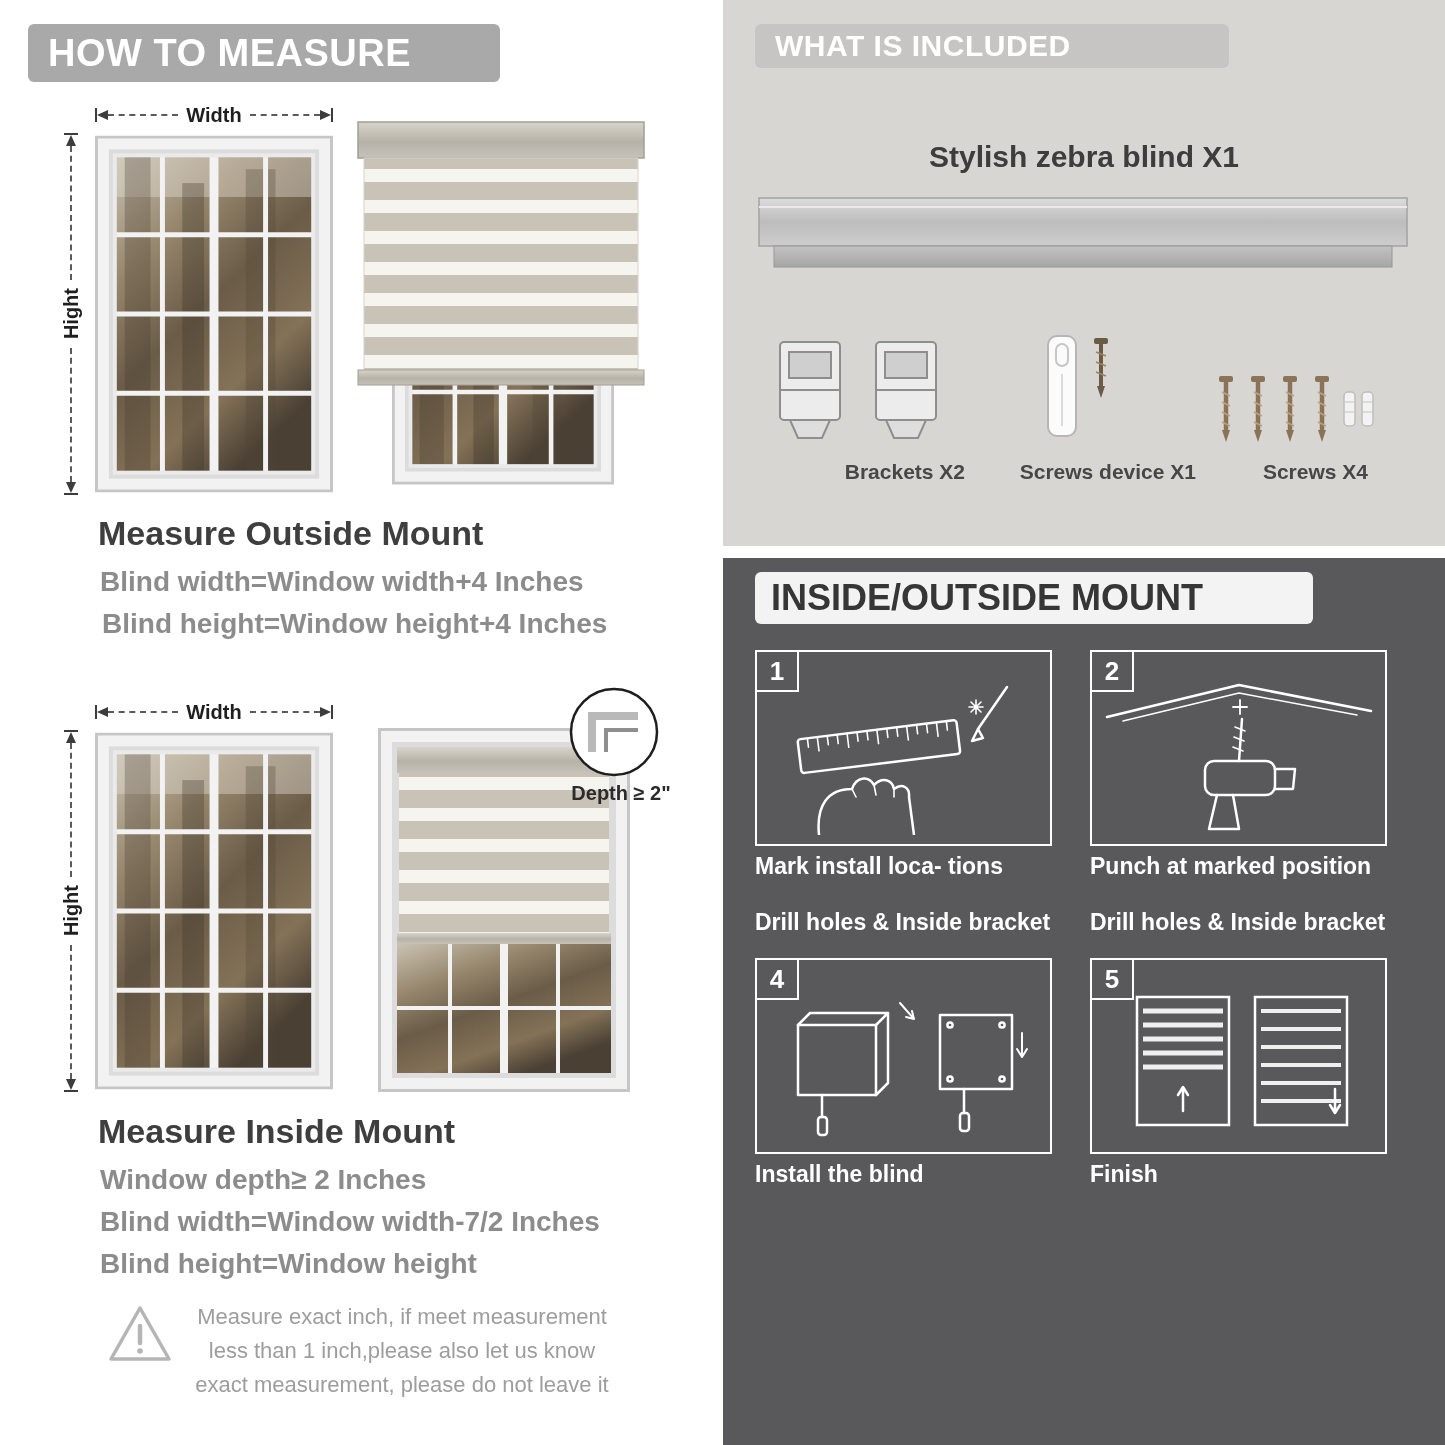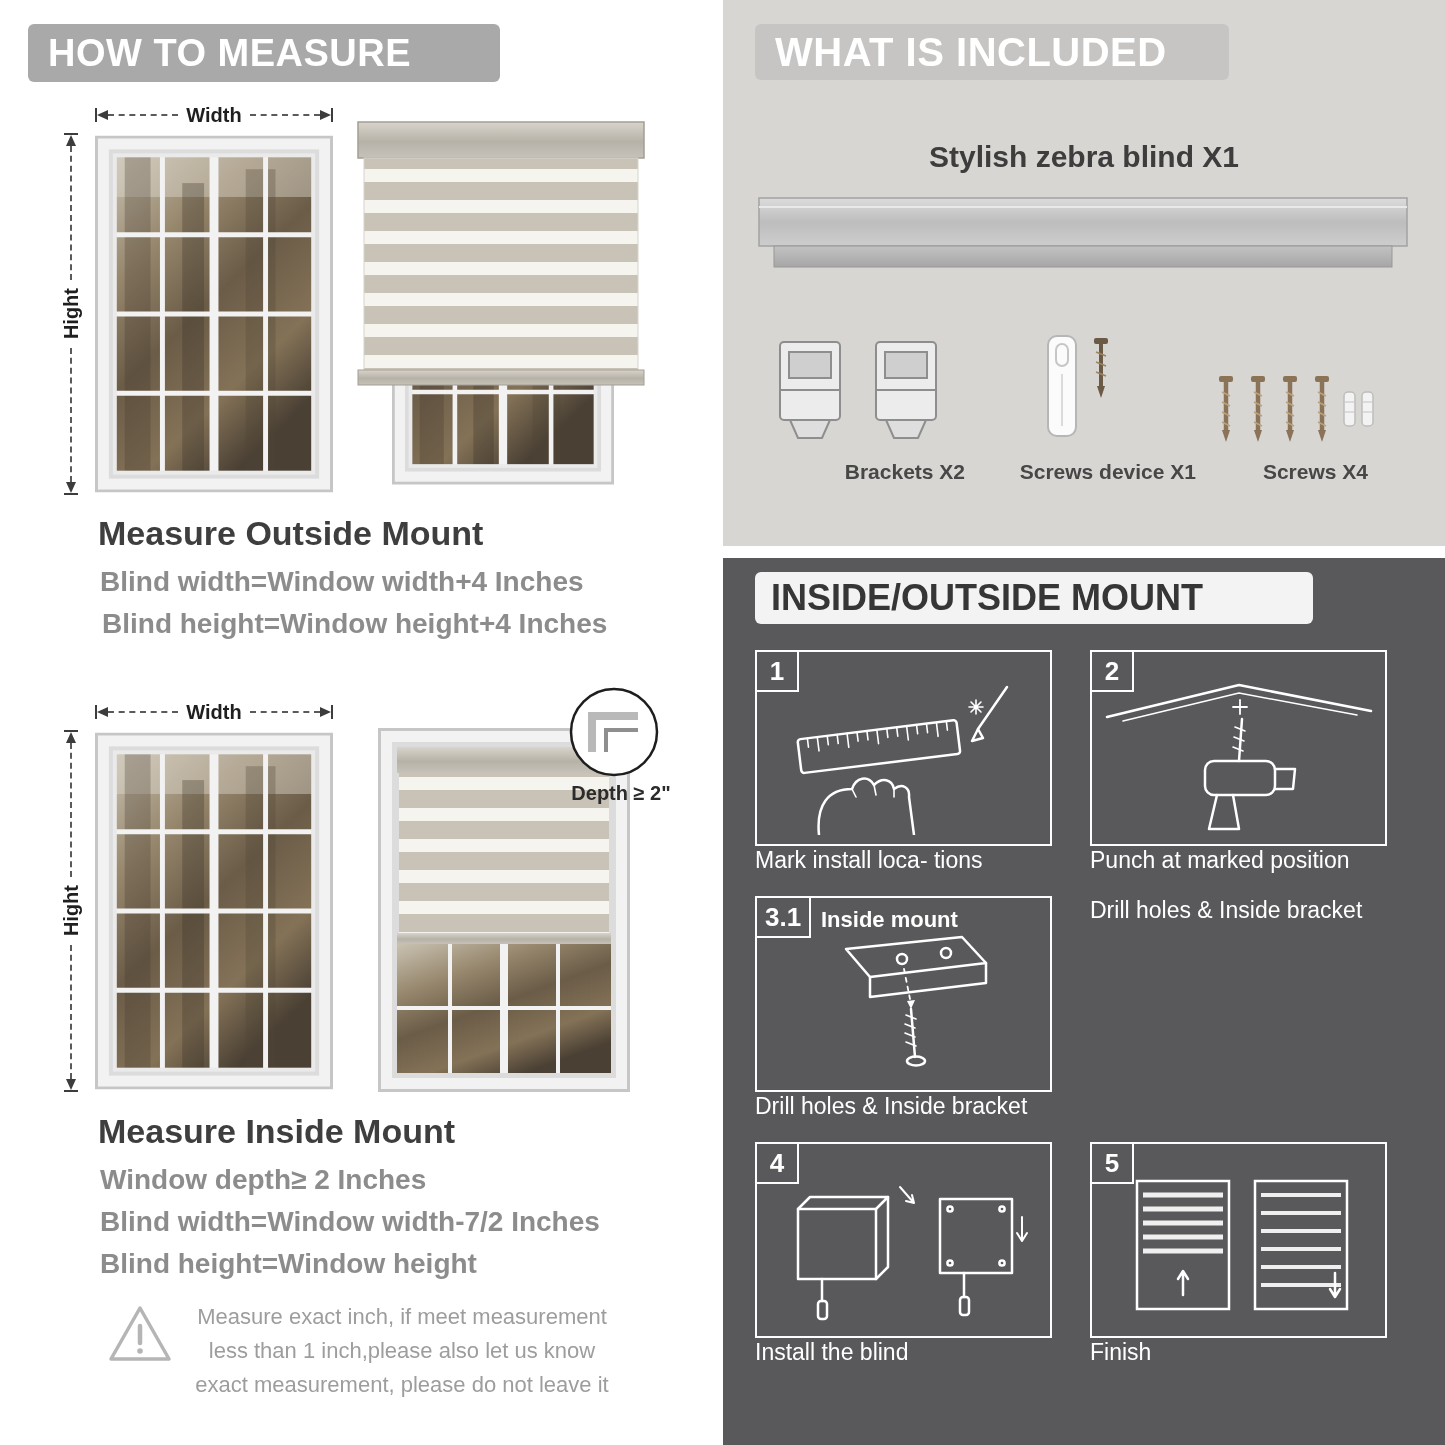--- a/index.html
+++ b/index.html
@@ -3,21 +3,21 @@
 <meta charset="utf-8">
 <style>
   *{margin:0;padding:0;box-sizing:border-box}
   html,body{width:1445px;height:1445px}
   body{position:relative;background:#fff;font-family:"Liberation Sans",sans-serif;overflow:hidden}
   .abs{position:absolute}
 
   
   .banner{position:absolute;display:flex;align-items:center;font-weight:bold;border-radius:6px}
   #banner-htm{left:28px;top:24px;width:472px;height:58px;background:#a9a9a9;color:#fff;font-size:38px;padding-left:20px;letter-spacing:.5px}
-  #banner-wi{left:755px;top:24px;width:474px;height:56px;background:#c6c5c3;color:#fff;font-size:40px;padding-left:20px;letter-spacing:.5px}
+  #banner-wi{left:755px;top:24px;width:474px;height:44px;background:#c6c5c3;color:#fff;font-size:30px;padding-left:20px;letter-spacing:.5px}
   #banner-io{left:755px;top:572px;width:558px;height:52px;background:#f3f3f3;color:#363636;font-size:36px;padding-left:16px}
 
   
   .h-title{position:absolute;font-size:34px;font-weight:bold;color:#3e3e3e}
   .m-line{position:absolute;font-size:28px;font-weight:bold;color:#8c8c8c}
   #title-outside{left:98px;top:514px}
   #oline0{left:100px;top:566px}
   #oline1{left:102px;top:608px}
   #title-inside{left:98px;top:1112px}
   #iline0{left:100px;top:1164px}
@@ -63,21 +63,21 @@
   #g-screws{left:1212px;top:368px}
   .item-cap{position:absolute;top:460px;text-align:right;font-size:21px;font-weight:bold;color:#474747}
   #cap-brackets{left:753px;width:212px}
   #cap-safety{left:978px;width:218px}
   #cap-screws{left:1220px;width:148px}
   #mount-bg{left:723px;top:558px;width:722px;height:887px;background:#59595b}
 
   
   #steps{position:absolute;left:755px;top:650px;display:grid;grid-template-columns:297px 297px;column-gap:38px;row-gap:22px}
   .step .panel{height:196px;border:2.5px solid #fdfdfd;position:relative}
-  .step .cap{margin-top:1px;font-size:23px;font-weight:normal;color:#fff}
+  .step .cap{margin-top:7px;font-size:23px;font-weight:bold;color:#fff}
   .num{position:absolute;top:0;left:0;min-width:42px;height:40px;padding:0 8px;border-right:2.5px solid #fdfdfd;border-bottom:2.5px solid #fdfdfd;display:flex;align-items:center;justify-content:center;color:#fff;font-size:26px;font-weight:bold}
   .ptitle{position:absolute;top:9px;left:64px;color:#fff;font-size:22px;font-weight:bold}
   .art{position:absolute;left:0;right:0;top:16px;bottom:0;display:flex;align-items:center;justify-content:center}
 </style>
 </head>
 <body>
 
 <svg width="0" height="0" style="position:absolute" aria-hidden="true">
   <defs>
     <linearGradient id="bldg" x1="0" y1="0" x2="0.6" y2="1">
@@ -342,39 +342,20 @@
             <path d="M118 118 L110 152 L140 152 L134 118"></path>
             <path d="M176 92 h20 l-2 20 h-18"></path>
           </g>
         </svg>
       </div>
     </div>
     <div class="cap">Punch at  marked position</div>
   </div>
 
   <div class="step">
-    <div class="panel">
-      <div class="num">3.1</div>
-      <div class="ptitle">Inside mount</div>
-      <div class="art">
-        <svg viewBox="0 0 280 158" width="280" height="158">
-          <g fill="none" stroke="#fff" stroke-width="2.5" stroke-linecap="round" stroke-linejoin="round">
-            <path d="M82 26 L198 14 L222 40 L106 54 Z"></path>
-            <path d="M106 54 L106 74 L222 60 L222 40"></path>
-            <circle cx="138" cy="36" r="5"></circle>
-            <circle cx="182" cy="30" r="5"></circle>
-            <path d="M140 46 L146 76" stroke-dasharray="4 5" stroke-width="1.8"></path>
-            <ellipse cx="152" cy="138" rx="9" ry="4.5"></ellipse>
-            <line x1="151" y1="134" x2="147" y2="86"></line>
-            <path d="M142 92 l10 4 M141 101 l10 4 M141 110 l10 4 M142 119 l10 4" stroke-width="1.6"></path>
-            <path d="M147 86 l-4 -8 l8 -1 z" fill="#fff" stroke="none"></path>
-          </g>
-        </svg>
-      </div>
-    </div>
     <div class="cap">Drill holes &amp;  Inside bracket</div>
   </div>
 
   <div class="step">
     <div class="cap">Drill holes &amp;  Inside bracket</div>
   </div>
 
   <div class="step">
     <div class="panel">
       <div class="num">4</div>

